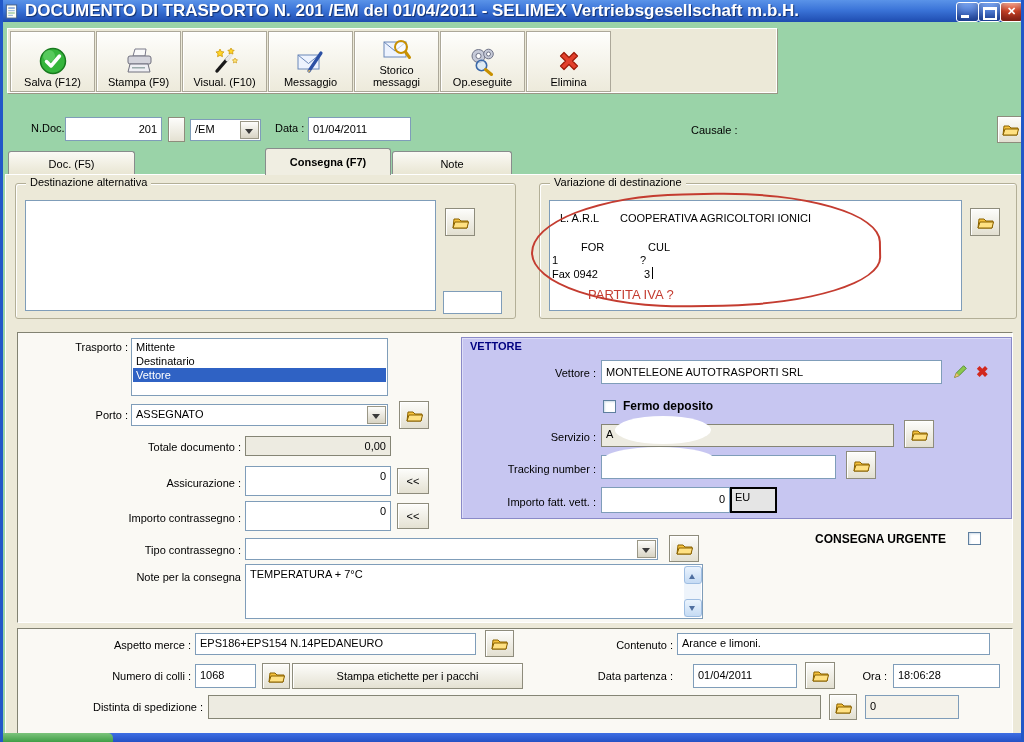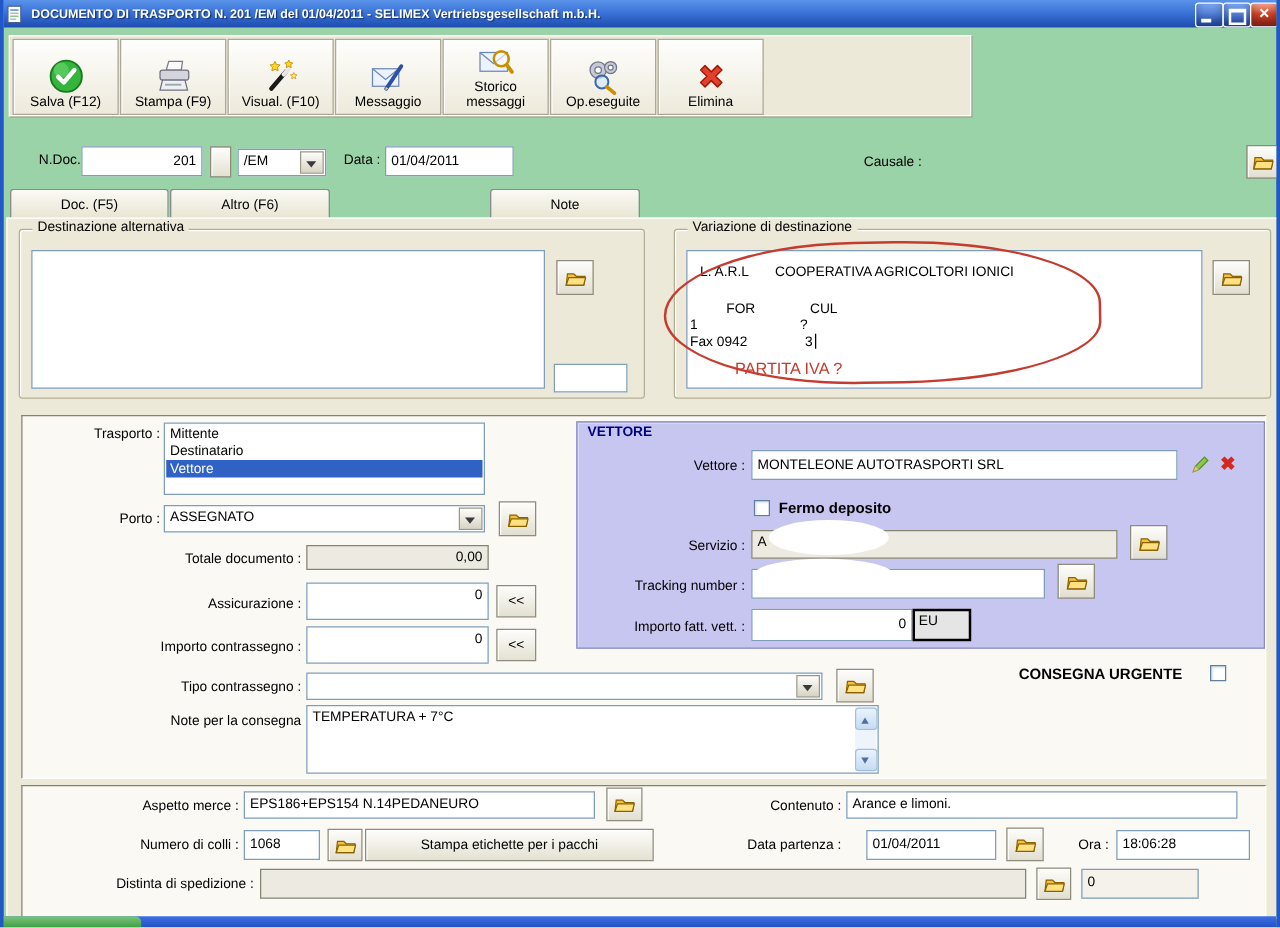--- a/index.html
+++ b/index.html
@@ -8,21 +8,21 @@
     font-family:"Liberation Sans",sans-serif;font-size:11px;color:#000;
     background:#9AD3A8;
     border-left:3px solid #2157C8;border-right:3px solid #2157C8;
     box-sizing:border-box;
   }
   .abs{position:absolute;box-sizing:border-box;}
   
   .titlebar{left:-3px;top:0;width:1024px;height:22px;
     background:linear-gradient(180deg,#5A93E8 0%,#3B74D8 45%,#1E4CB0 100%);
     display:flex;align-items:center;}
-  .tb-title{color:#fff;font-weight:bold;font-size:10px;margin-left:6px;
+  .tb-title{color:#fff;font-weight:bold;font-size:17px;margin-left:6px;
     text-shadow:1px 1px 1px #12306e;white-space:nowrap;}
   .tb-ico{width:15px;height:15px;margin-left:4px;flex:none;}
   .wbtn{position:absolute;top:2px;width:21px;height:18px;border-radius:3px;
     border:1px solid #fff;box-shadow:inset 0 -6px 8px rgba(0,0,30,.35);
     color:#fff;font-size:11px;line-height:16px;text-align:center;font-weight:bold;}
   .wbtn.min,.wbtn.max{background:linear-gradient(#7AA4EE,#2A5CC8);}
   .wbtn.close{background:linear-gradient(#F2A28C,#D94726 45%,#B92E10);}
   .min-glyph{position:absolute;left:4px;bottom:3px;width:8px;height:3px;background:#fff;}
   .max-glyph{position:absolute;left:4px;top:4px;width:10px;height:8px;border:2px solid #fff;border-top-width:3px;}
   
@@ -237,21 +237,21 @@
   <span class="abs lbl" style="left:272px;top:122px;">Data :</span>
   <div class="abs txt" style="left:305px;top:117px;width:103px;height:24px;padding-top:5px;">01/04/2011</div>
   <span class="abs lbl" style="left:688px;top:124px;">Causale :</span>
   <div class="abs fbtn" style="left:994px;top:116px;width:27px;height:27px;">
     <svg>
         <use href="#sym-folder"></use>
       </svg>
   </div>
 
   <div class="abs tab" style="left:5px;width:127px;">Doc. (F5)</div>
-  <div class="abs tab" style="left:133px;width:128px;">Altro (F6)</div>
+  <div class="abs tab active" style="left:262px;width:126px;">Consegna (F7)</div>
   <div class="abs tab" style="left:389px;width:120px;">Note</div>
 
   <div class="abs tabpanel"></div>
 
   <div class="abs groupbox" style="left:12px;top:183px;width:501px;height:136px;">
     <span class="legend">Destinazione alternativa</span>
   </div>
   <div class="abs txt" style="left:22px;top:200px;width:411px;height:111px;"></div>
   <div class="abs fbtn" style="left:442px;top:208px;width:30px;height:28px;">
     <svg>

